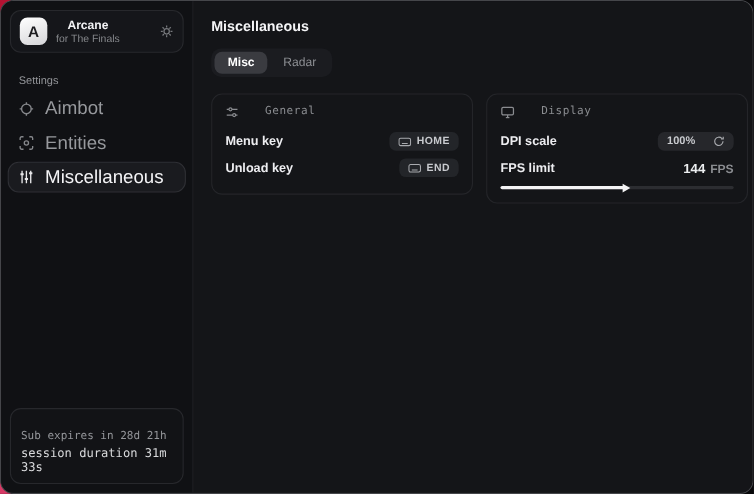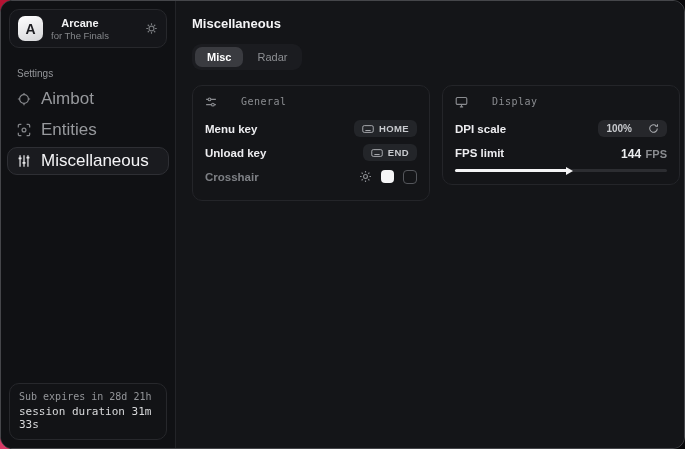--- a/index.html
+++ b/index.html
@@ -64,21 +64,21 @@
   .nav-item .nav-icon { display:flex; color:#85878b; }
   .nav-item.selected {
     background:#1a1b1f;
     border-color:#2e2f34;
     color:#f4f4f6;
   }
   .nav-item.selected .nav-icon { color:#e8e8ea; }
 
   .sidebar-spacer { flex:1; }
   .footer-box {
-    margin:8px; padding:7px 9px 8px;
+    margin:8px; padding:19px 9px 8px;
     border:1px solid #27282c; border-radius:10px;
     background:#121316;
     display:flex; flex-direction:column; gap:3px;
   }
   .footer-line1 { font-family:"DejaVu Sans Mono", monospace; font-size:10px; color:#94969a; }
   .footer-line2 { font-family:"DejaVu Sans Mono", monospace; font-size:11px; font-weight:normal; color:#d9dadc; }
 
   
   .main { flex:1; background:#141518; padding:15px 16px; }
   .page-title { color:#f5f5f7; font-size:13px; font-weight:bold; }
@@ -260,33 +260,20 @@
             <span class="kb-icon">
               <svg width="12" height="10" viewBox="0 0 16 12" fill="none" stroke="currentColor" stroke-width="1.3">
                 <rect x="1" y="1.5" width="14" height="9" rx="2"></rect>
                 <path d="M4.5 8h7"></path>
               </svg>
             </span>
             <span>END</span>
           </span>
         </div>
 
-        <div class="row">
-          <span class="row-label muted">Crosshair</span>
-          <span class="crosshair-controls">
-            <span class="gear-small">
-              <svg width="13" height="13" viewBox="0 0 16 16" fill="none" stroke="currentColor" stroke-width="1.4">
-                <circle cx="8" cy="8" r="2.4"></circle>
-                <path d="M8 1.2v2M8 12.8v2M1.2 8h2M12.8 8h2M3.2 3.2l1.4 1.4M11.4 11.4l1.4 1.4M12.8 3.2l-1.4 1.4M4.6 11.4l-1.4 1.4"></path>
-              </svg>
-            </span>
-            <span class="swatch"></span>
-            <span class="checkbox"></span>
-          </span>
-        </div>
       </div>
 
       <div class="card">
         <div class="card-header">
           <span>
             <svg width="13" height="12" viewBox="0 0 16 14" fill="none" stroke="currentColor" stroke-width="1.4">
               <rect x="1.5" y="1.5" width="13" height="8.5" rx="1.5"></rect>
               <path d="M6 13h4M8 10v3"></path>
             </svg>
           </span>

